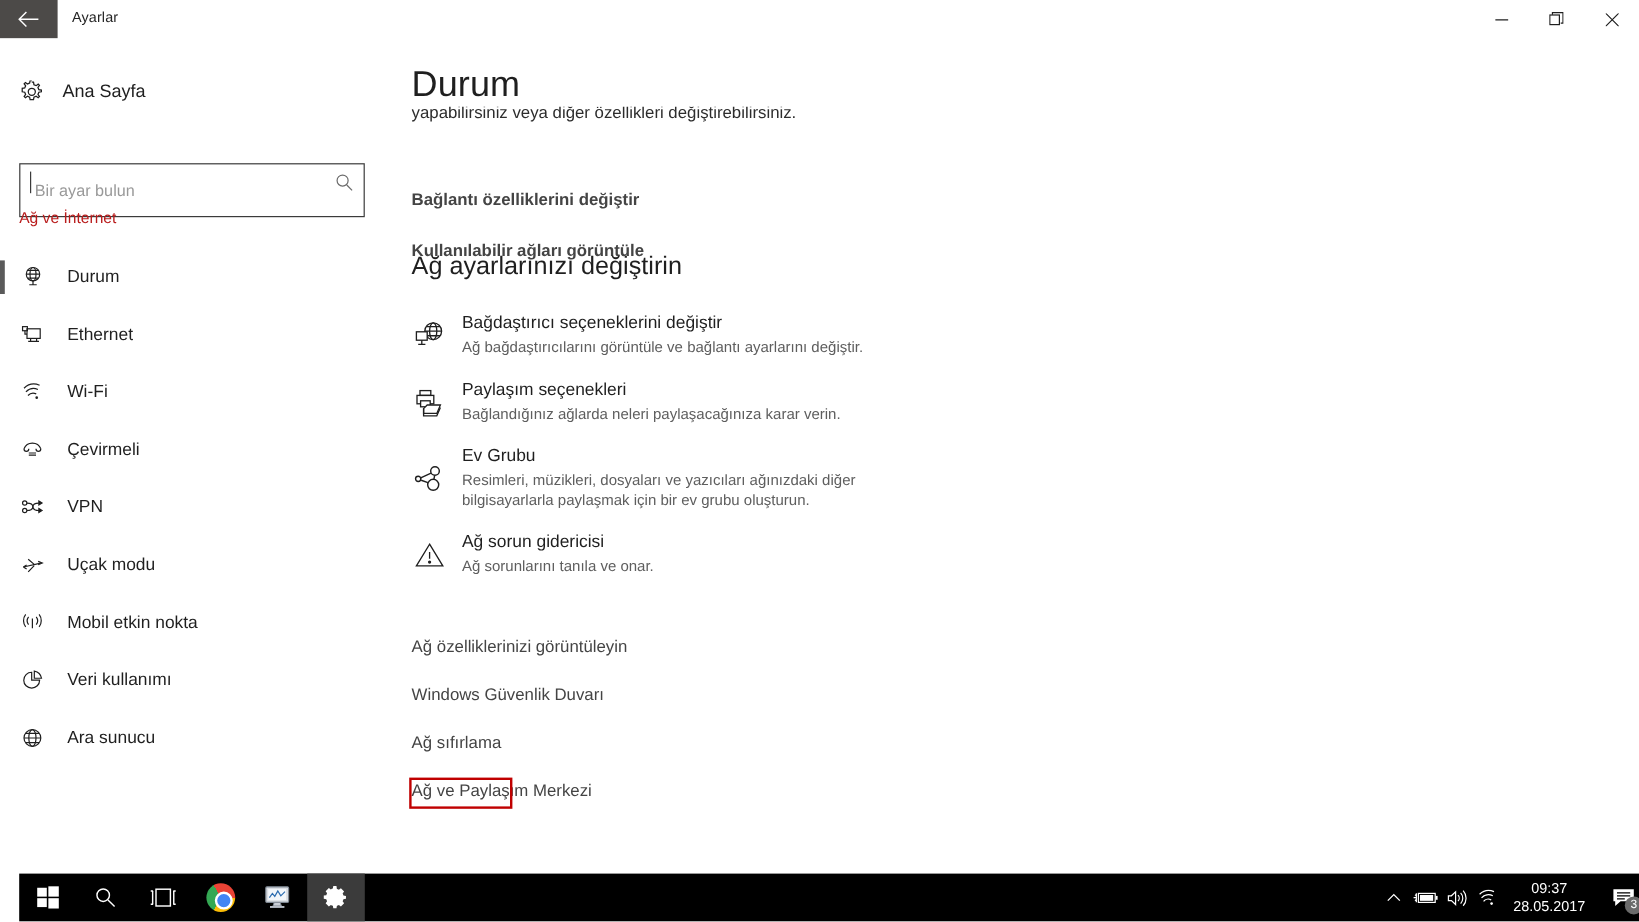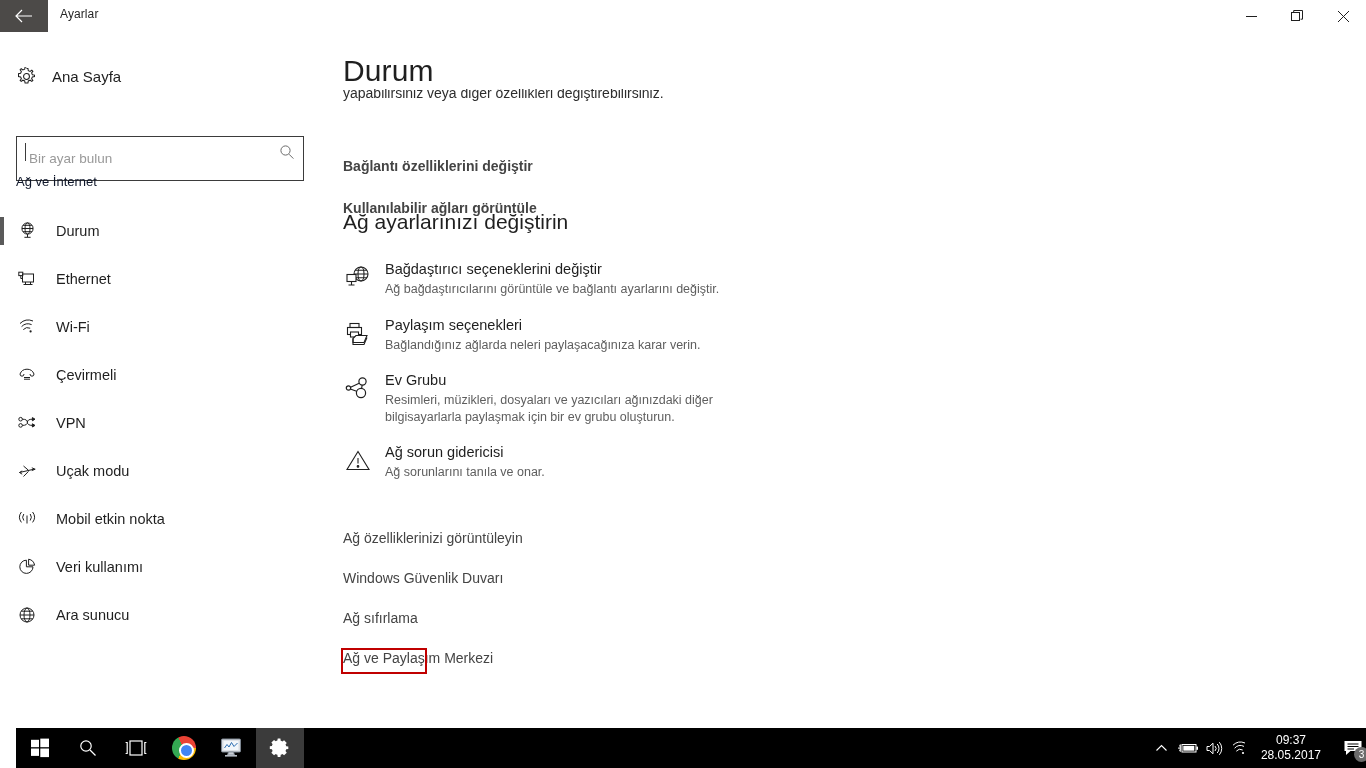--- a/index.html
+++ b/index.html
@@ -104,21 +104,21 @@
   .search-input::placeholder { color: #999999; opacity: 1; }
   .search-icon {
     position: absolute;
     right: 8px; top: 7px;
     width: 16px; height: 16px;
   }
   .cat-title {
     position: absolute;
     left: 16px; top: 142px;
     font-size: 13px;
-    color: #0f172a;
+    color: #b91c1c;
   }
   .nav-list {
     position: absolute;
     left: 0; top: 175px;
     width: 336px;
   }
   .nav-item {
     position: relative;
     height: 48px;
     display: flex; align-items: center;
@@ -192,20 +192,21 @@
   .action-list {
     position: absolute;
     left: 7px; top: 228px;
     width: 700px;
   }
   .action-item {
     position: relative;
     display: flex;
     margin-bottom: 18px;
     cursor: pointer;
+    align-items: center;
   }
   .action-icon {
     width: 30px; height: 30px;
     flex: 0 0 30px;
     margin-top: 3px;
     display: flex; align-items: center; justify-content: center;
   }
   .action-text { margin-left: 12px; }
   .action-title {
     font-size: 14.5px;

